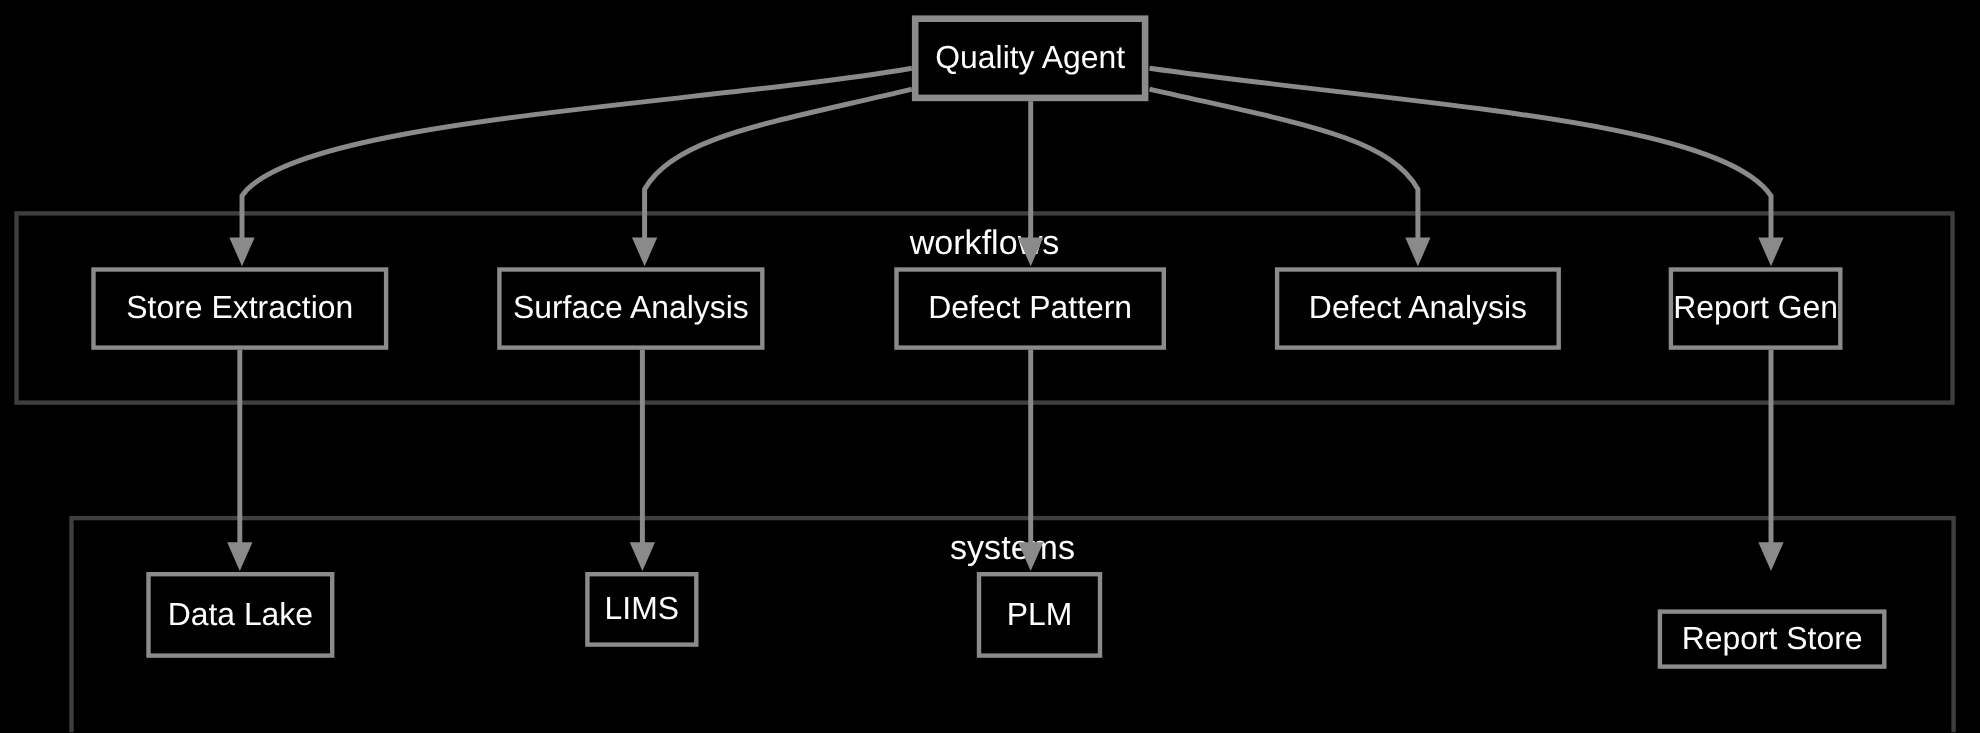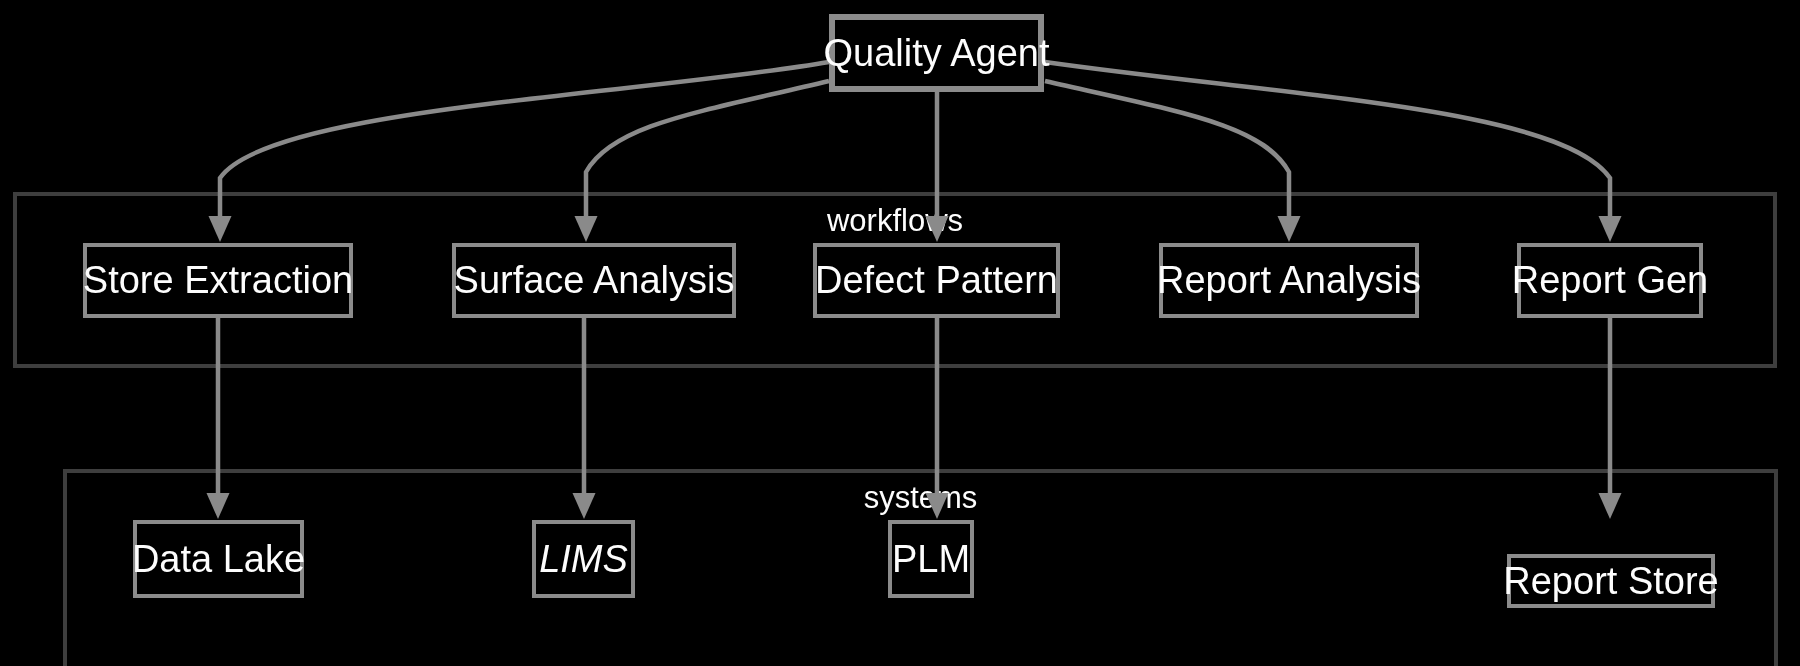--- a/index.html
+++ b/index.html
@@ -37,35 +37,35 @@
     width: 1800px;
     height: 666px;
     pointer-events: none;
   }
   .node {
     position: absolute;
     box-sizing: border-box;
     border: 4px solid #8b8b8b;
     background: #000000;
     color: #fdfdfd;
-    font-size: 38px;
+    font-size: 29px;
     display: flex;
     align-items: center;
     justify-content: center;
     white-space: nowrap;
   }
   #node-quality-agent    { left: 829px;  top: 14px;  width: 215px; height: 78px; border-width: 6px; }
   #node-image-extraction { left: 83px;   top: 243px; width: 270px; height: 75px; }
-  #node-surface-analysis { left: 452px;  top: 243px; width: 284px; height: 75px; }
+  #node-surface-analysis { left: 452px;  top: 243px; width: 243px; height: 75px; }
   #node-defect-analysis  { left: 813px;  top: 243px; width: 247px; height: 75px; }
   #node-pattern-analysis { left: 1159px; top: 243px; width: 260px; height: 75px; }
-  #node-report-gen       { left: 1517px; top: 243px; width: 186px; height: 75px; }
+  #node-report-gen       { left: 1517px; top: 243px; width: 158px; height: 75px; }
   #node-data-lake        { left: 133px;  top: 520px; width: 171px; height: 78px; text-align: right; }
-  #node-lims             { left: 532px;  top: 520px; width: 103px; height: 78px; font-style: italic; }
-  #node-plm              { left: 888px;  top: 520px; width: 86px;  height: 78px; }
+  #node-lims             { left: 532px;  top: 520px; width: 103px; height: 68px; }
+  #node-plm              { left: 888px;  top: 520px; width: 114px;  height: 78px; }
   #node-report-store     { left: 1507px; top: 520px; width: 208px; height: 54px; margin-top: 34px; }
 </style>
 </head>
 <body>
 
 <div class="canvas">
 
   <div class="cluster" id="cluster-workflows">
     <div class="cluster-label">workflows</div>
   </div>
@@ -104,21 +104,21 @@
   <div class="node" id="node-image-extraction">
     <span>Store Extraction</span>
   </div>
   <div class="node" id="node-surface-analysis">
     <span>Surface Analysis</span>
   </div>
   <div class="node" id="node-defect-analysis">
     <span>Defect Pattern</span>
   </div>
   <div class="node" id="node-pattern-analysis">
-    <span>Report Analysis</span>
+    <span>Defect Analysis</span>
   </div>
   <div class="node" id="node-report-gen">
     <span>Report Gen</span>
   </div>
   <div class="node" id="node-data-lake">
     <span>Data Lake</span>
   </div>
   <div class="node" id="node-lims">
     <span>LIMS</span>
   </div>

